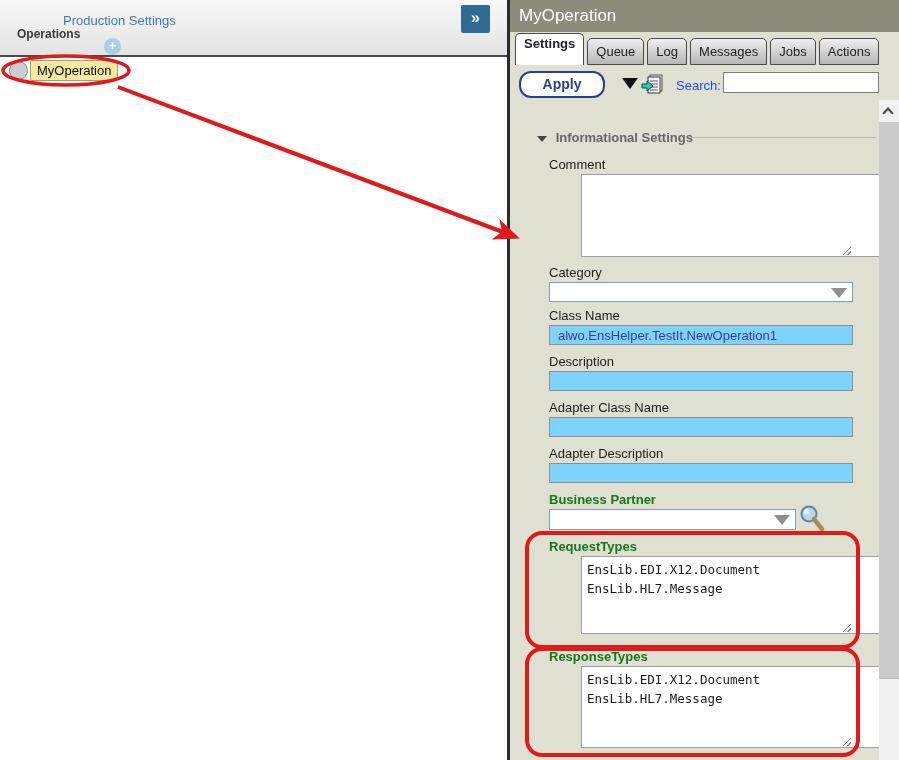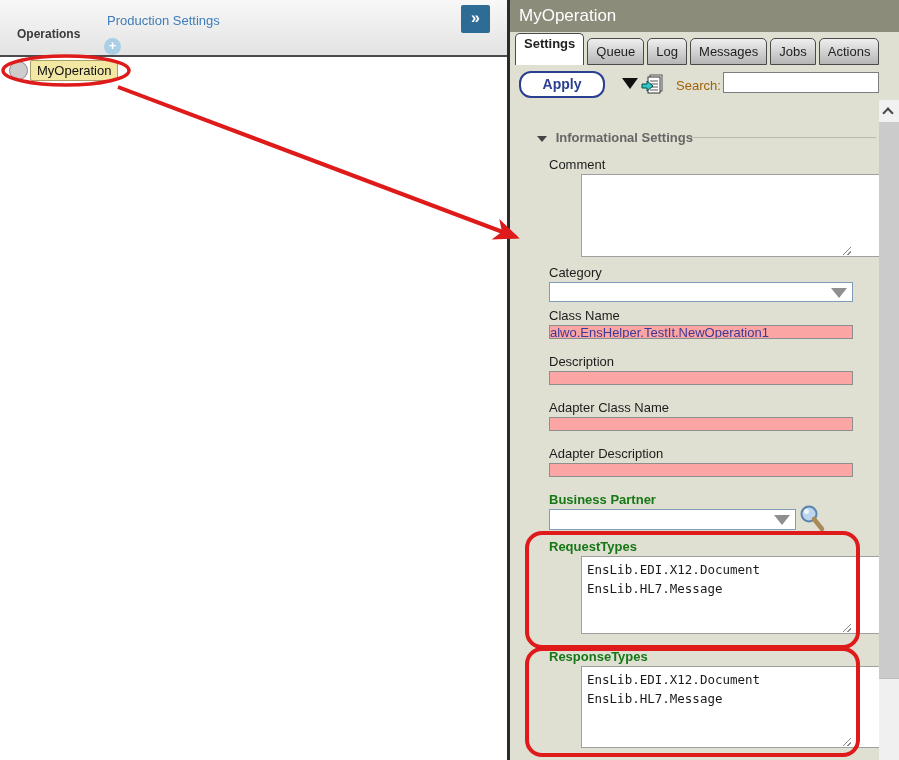--- a/index.html
+++ b/index.html
@@ -3,21 +3,21 @@
 <meta charset="utf-8">
 <style>
   * { margin:0; padding:0; box-sizing:border-box; }
   html,body { width:899px; height:760px; overflow:hidden;
     font-family:"Liberation Sans", sans-serif; background:#fff; }
 
   
   #left-panel { position:absolute; left:0; top:0; width:507px; height:760px; background:#fff; }
   #left-header { position:absolute; left:0; top:0; width:507px; height:57px;
     background:linear-gradient(#f8f8f8,#e3e3e3); border-bottom:2px solid #4a4a4a; }
-  #prod-link { position:absolute; left:63px; top:13px; font-size:13px; color:#3e7cb8; cursor:pointer;margin-left:44px; }
+  #prod-link { position:absolute; left:63px; top:13px; font-size:13px; color:#3e7cb8; cursor:pointer; }
   #expand-btn { position:absolute; left:461px; top:5px; width:29px; height:28px;
     background:#2e6b95; color:#fff; font-size:16px; font-weight:bold; text-align:center;
     line-height:26px; border-radius:2px; cursor:pointer; }
   #ops-header { position:absolute; left:17px; top:27px; font-size:12px; font-weight:bold; color:#3a3a3a; }
   #add-op { position:absolute; left:104px; top:38px; width:17px; height:17px; border-radius:50%;
     background:#a9cfe6; color:#fff; font-size:13px; font-weight:bold; text-align:center;
     line-height:16px; cursor:pointer; }
   #op-item { position:absolute; left:9px; top:60px; display:flex; align-items:center; cursor:pointer; }
   #op-status { width:19px; height:19px; border-radius:50%; background:#cdcdcd; border:1px solid #8a8a8a; }
   #op-label { margin-left:2px; height:21px; padding:2px 6px 0 6px; background:#f3e7a4;
@@ -34,21 +34,21 @@
     border-radius:5px 5px 0 0; margin-right:3px; cursor:pointer; white-space:nowrap; }
   .tab.active { height:32px; padding-top:2px; background:#fff; font-weight:bold; border-bottom:none;text-align:center; }
 
   #apply-btn { position:absolute; left:9px; top:71px; width:86px; height:27px; background:#fff;
     border:2px solid #2b3f92; border-radius:12px; color:#2b3f92; font-weight:bold; font-size:14px;
     text-align:center; line-height:23px; cursor:pointer; }
   #apply-caret { position:absolute; left:112px; top:78px; width:0; height:0;
     border-left:8px solid transparent; border-right:8px solid transparent;
     border-top:11px solid #111; cursor:pointer; }
   #export-icon { position:absolute; left:131px; top:73px; width:24px; height:24px; cursor:pointer; }
-  #search-label { position:absolute; left:166px; top:78px; font-size:13px; color:#a16207; }
+  #search-label { position:absolute; left:166px; top:78px; font-size:13px; color:#1d4ed8; }
   #search-input { position:absolute; left:213px; top:72px; width:156px; height:21px;
     border:1px solid #7d7d7d; font-size:13px; padding:0 3px; background:#fff; }
 
   #section-hdr { position:absolute; left:27px; top:130px; font-size:13px; font-weight:bold;
     color:#666; cursor:pointer; }
   #section-tri { display:inline-block; width:0; height:0; border-left:5px solid transparent;
     border-right:5px solid transparent; border-top:6px solid #444; margin-right:5px; }
   #section-rule { position:absolute; left:180px; top:137px; width:186px; height:1px; background:#b9b9ad; }
 
   .fld-label { position:absolute; left:39px; font-size:13px; color:#1c1c1c; }
@@ -58,22 +58,22 @@
     font-family:"DejaVu Sans Mono", monospace; font-size:12.5px; line-height:1.55;
     padding:3px 5px; resize:none; color:#1a1a1a;margin-left:32px; }
   .grip { position:absolute; right:2px; bottom:2px; width:11px; height:11px;
     background:repeating-linear-gradient(-45deg, transparent 0 2px, #8a8a8a 2px 3px);
     clip-path:polygon(100% 0, 100% 100%, 0 100%); cursor:nwse-resize; }
   .sel { position:absolute; left:39px; width:304px; height:20px; background:#fff;
     border:1px solid #7f9db9; cursor:pointer; }
   .sel .tri { position:absolute; right:5px; top:5px; width:0; height:0;
     border-left:8px solid transparent; border-right:8px solid transparent;
     border-top:10px solid #8f8f8f; }
-  .ro-input { position:absolute; left:39px; width:304px; height:14px; background:#fca5a5;
-    border:1px solid #8e8e8e; font-size:13px; padding:0 0;
+  .ro-input { position:absolute; left:39px; width:304px; height:20px; background:#7dd3fc;
+    border:1px solid #8e8e8e; font-size:13px; padding:0 8px;
     font-family:"Liberation Sans", sans-serif; color:#3b3b96; }
   #bp-select { width:247px; height:21px; }
   #lookup-icon { position:absolute; left:288px; top:505px; width:30px; height:28px; cursor:pointer; }
 
   
   #scrollbar { position:absolute; left:369px; top:100px; width:20px; height:660px; }
   #scroll-up { position:absolute; left:0; top:0; width:20px; height:22px; background:#f1f1f1;
     cursor:pointer; }
   #scroll-up .chev { position:absolute; left:5px; top:9px; width:8px; height:8px;
     border-left:2px solid #4a4a4a; border-top:2px solid #4a4a4a; transform:rotate(45deg); }

